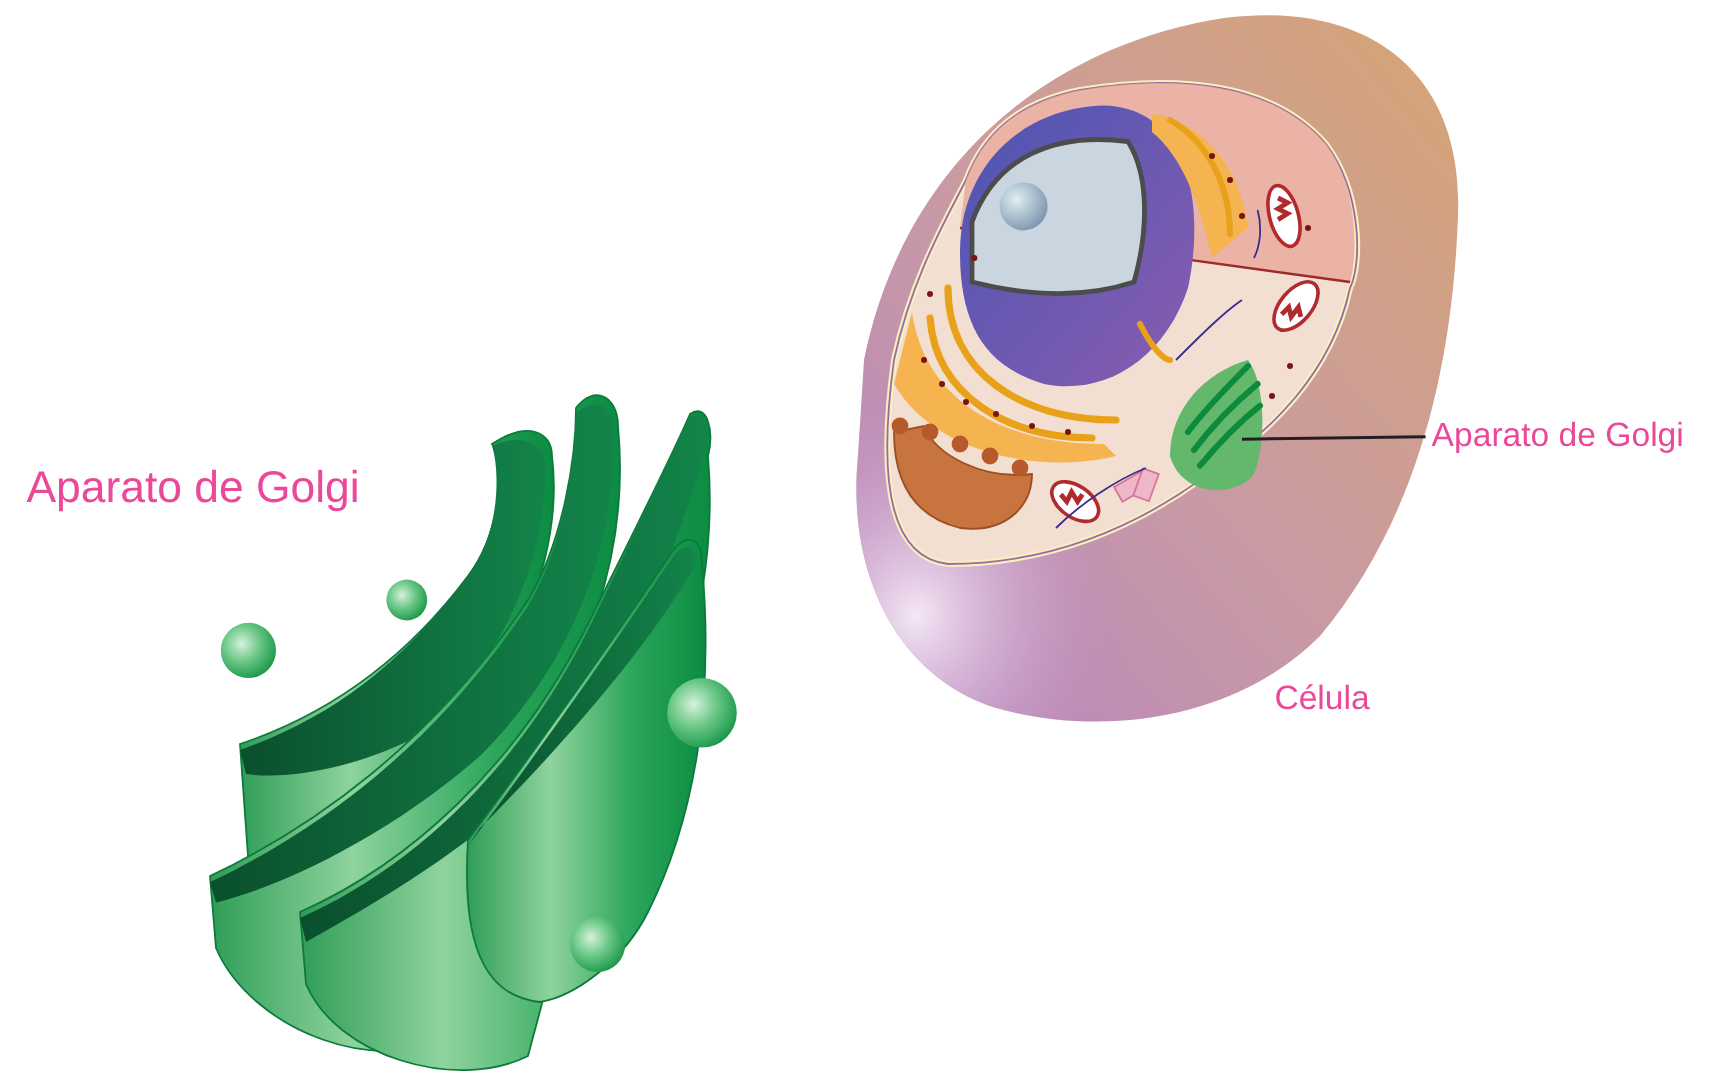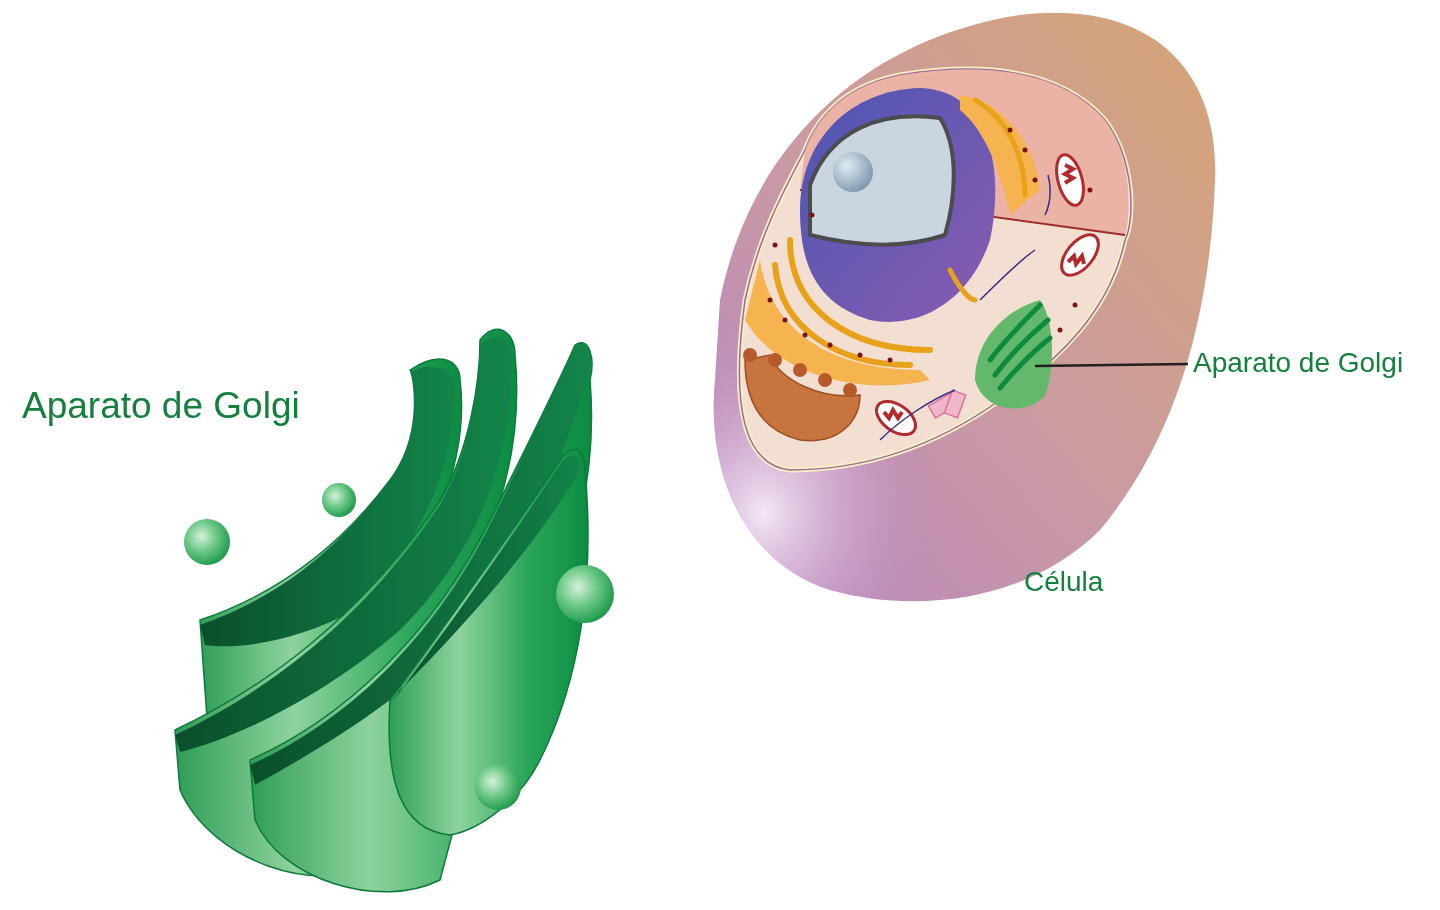--- a/index.html
+++ b/index.html
@@ -1,20 +1,20 @@
 <!DOCTYPE html>
 <html><head>
 <meta charset="utf-8">
 <style>
   html, body { margin:0; padding:0; background:#ffffff; }
   body { width:1440px; height:910px; position:relative; overflow:hidden; font-family:"Liberation Sans", sans-serif; }
-  .label { position:absolute; color:#15803d; font-family:"Liberation Sans", sans-serif; white-space:nowrap; }
+  .label { position:absolute; color:#ec4899; font-family:"Liberation Sans", sans-serif; white-space:nowrap; }
   #golgi-title { left:22px; top:385px; font-size:37px; }
   #golgi-callout { left:1193px; top:347px; font-size:28px; }
-  #cell-label { left:1024px; top:566px; font-size:28px; }
+  #cell-label { left:1062px; top:566px; font-size:28px; }
   svg { position:absolute; left:0; top:0; }
 </style>
 </head>
 <body>
 
 <svg width="1440" height="910" viewBox="0 0 1440 910">
   <defs>
     <linearGradient id="cellGrad" x1="0" y1="1" x2="1" y2="0">
       <stop offset="0" stop-color="#b784c0"></stop>
       <stop offset="0.45" stop-color="#c99aa4"></stop>

